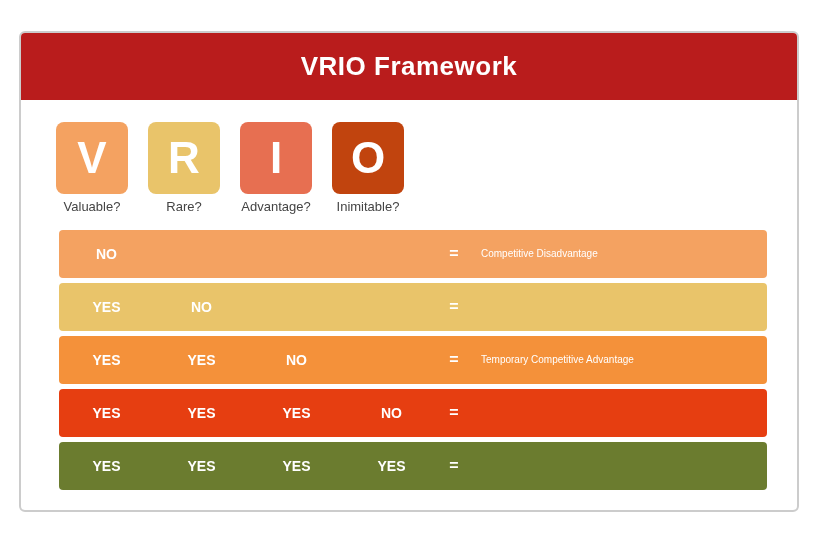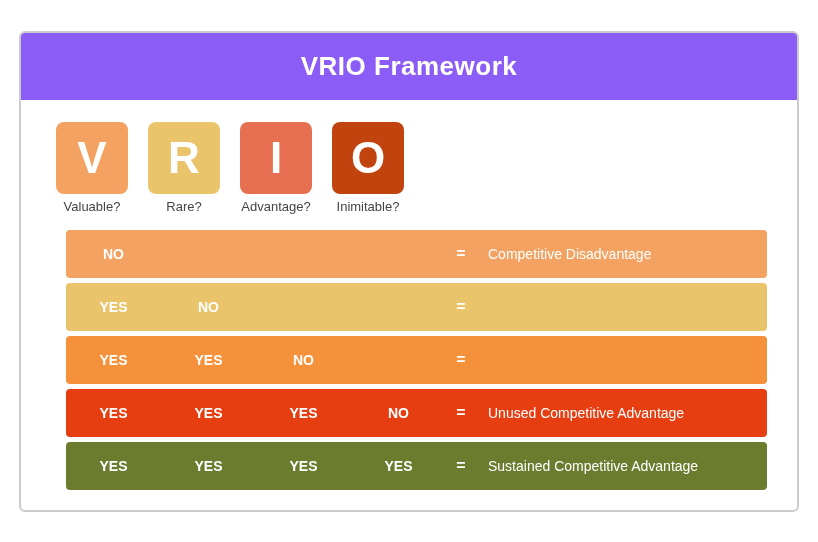--- a/index.html
+++ b/index.html
@@ -16,21 +16,21 @@
 
     .card {
       width: 780px;
       border: 2px solid #ccc;
       border-radius: 6px;
       overflow: hidden;
       background: #fff;
     }
 
     .header {
-      background: #8b5cf6;
+      background: #b91c1c;
       color: #fff;
       text-align: center;
       padding: 18px 20px;
       font-size: 26px;
       font-weight: bold;
       letter-spacing: 0.5px;
     }
 
     .vrio-section {
       padding: 22px 30px 16px 30px;
@@ -64,24 +64,25 @@
       color: #444;
       text-align: center;
     }
 
     .v-color { background: #f4a261; }
     .r-color { background: #e9c46a; }
     .i-color { background: #e76f51; }
     .o-color { background: #c1440e; }
 
     .rows-section {
-      padding: 0 30px 20px 45px;
+      padding: 0 30px 20px 14px;
       display: flex;
       flex-direction: column;
       gap: 5px;
+      margin-left: 24px;
     }
 
     .row {
       display: flex;
       align-items: center;
       border-radius: 4px;
       overflow: hidden;
       min-height: 48px;
     }
 
@@ -99,21 +100,21 @@
       font-size: 16px;
       font-weight: bold;
       color: #fff;
       width: 30px;
       text-align: center;
     }
 
     .result-cell {
       flex: 1;
       padding: 10px 12px;
-      font-size: 14px;
+      font-size: 10px;
       color: #fff;
       font-weight: 500;
     }
 
     
     .row-1 { background: #f4a261; }
     .row-1 .cell, .row-1 .equals-cell, .row-1 .result-cell { background: #f4a261; }
 
     .row-2 { background: #e9c46a; }
     .row-2 .cell, .row-2 .equals-cell, .row-2 .result-cell { background: #e9c46a; }
@@ -177,34 +178,33 @@
       <div class="cell"></div>
       <div class="equals-cell">=</div>
     </div>
 
     <div class="row row-3">
       <div class="cell">YES</div>
       <div class="cell">YES</div>
       <div class="cell">NO</div>
       <div class="cell"></div>
       <div class="equals-cell">=</div>
+      <div class="result-cell">Temporary Competitive Advantage</div>
     </div>
 
     <div class="row row-4">
       <div class="cell">YES</div>
       <div class="cell">YES</div>
       <div class="cell">YES</div>
       <div class="cell">NO</div>
       <div class="equals-cell">=</div>
-      <div class="result-cell">Unused Competitive Advantage</div>
     </div>
 
     <div class="row row-5">
       <div class="cell">YES</div>
       <div class="cell">YES</div>
       <div class="cell">YES</div>
       <div class="cell">YES</div>
       <div class="equals-cell">=</div>
-      <div class="result-cell">Sustained Competitive Advantage</div>
     </div>
 
   </div>
 </div>
 
 </body></html>

